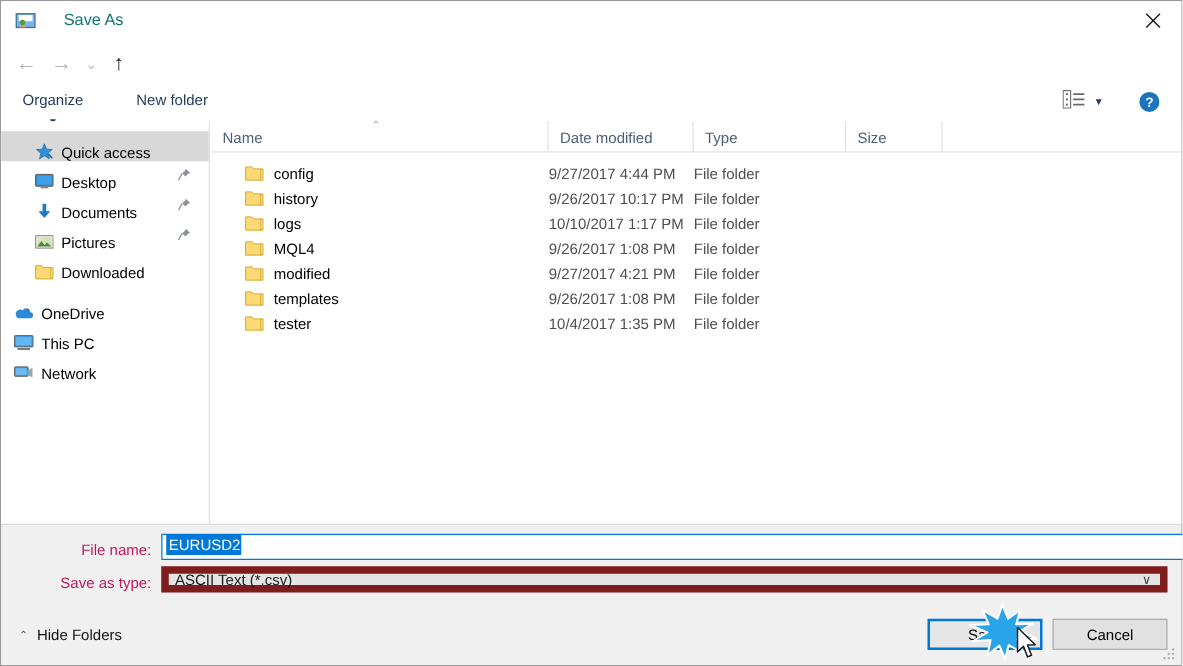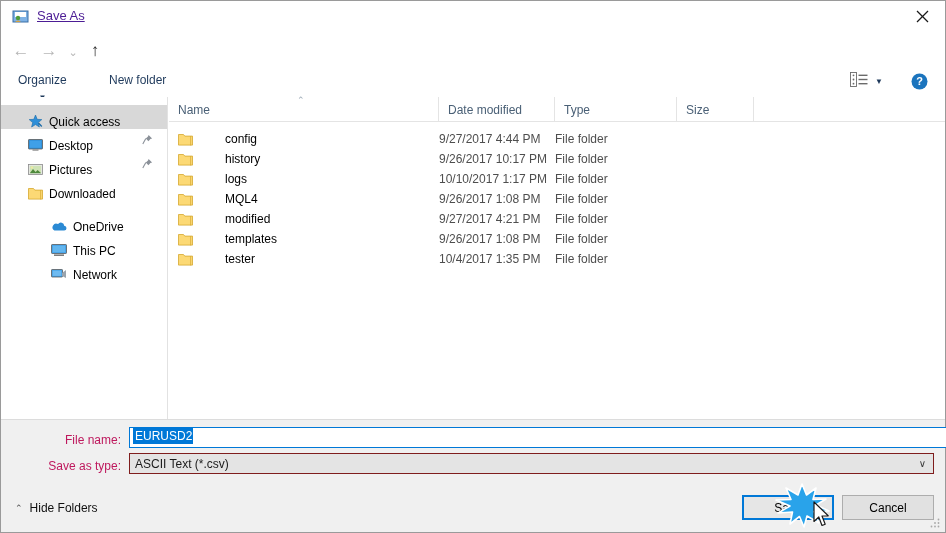--- a/index.html
+++ b/index.html
@@ -21,22 +21,22 @@
 
   
   #titlebar {
     position: absolute; left: 0; top: 0; width: 944px; height: 31px;
     background: #ffffff;
   }
   #title-icon {
     position: absolute; left: 11px; top: 7px; width: 17px; height: 17px;
   }
   #title-text {
-    position: absolute; left: 36px; top: 7px;
-    font-size: 13px; color: #4c1d95; text-decoration: underline;
+    position: absolute; left: 50px; top: 7px;
+    font-size: 13px; color: #0f766e;
   }
   #close-btn {
     position: absolute; right: 0; top: 0; width: 46px; height: 31px;
     display: flex; align-items: center; justify-content: center;
   }
   #close-btn svg { display: block; }
 
   
   #navbar {
     position: absolute; left: 0; top: 31px; width: 944px; height: 34px;
@@ -134,21 +134,21 @@
   .side-ico {
     width: 16px; height: 16px; margin-right: 6px;
     display: flex; align-items: center; justify-content: center;
     flex: 0 0 16px;
   }
   .side-lbl { white-space: nowrap; overflow: hidden; }
   .pin {
     position: absolute; right: 14px; top: 5px;
   }
   .lvl1 { padding-left: 26px; }
-  .lvl0 { padding-left: 10px; margin-left: 40px; }
+  .lvl0 { padding-left: 10px; }
   .side-gap { height: 9px; }
 
   
   #filelist {
     position: absolute; left: 168px; top: 0; width: 776px; height: 322px;
     background: #ffffff;
   }
   #col-header {
     position: relative; height: 25px;
     border-bottom: 1px solid #e4e4e4;
@@ -164,23 +164,22 @@
   #sort-ind {
     position: absolute; left: 128px; top: -2px;
     font-size: 9px; color: #9aa8b5;
   }
   .frow {
     position: relative; height: 20px;
     display: flex; align-items: center;
     font-size: 12px;
   }
   .fname {
-    position: absolute; left: 9px; display: flex; align-items: center;
+    position: absolute; left: 27px; display: flex; align-items: flex-start;
     color: #000;
-    gap: 24px;
   }
   .fname .fico { margin-right: 8px; display: flex; }
   .fdate { position: absolute; color: #4e4e4e; }
   .ftype { position: absolute; color: #4e4e4e; }
   .fsize { position: absolute; color: #4e4e4e; }
   #rows-wrap { padding-top: 7px; }
 
   
   #footer {
     position: absolute; left: 0; top: 418px; width: 944px; height: 113px;
@@ -202,21 +201,21 @@
     margin-left: 3px;
     background: #0078d7; color: #ffffff;
     font-size: 12px; padding: 1px 1px 1px 2px;
   }
   .combo-caret {
     margin-left: auto; margin-right: 7px;
     font-size: 10px; color: #3b3b3b;
   }
   #filetype-combo {
     position: absolute; left: 128px; top: 452px; width: 805px; height: 21px;
-    border: 1px solid #7f1d1d; background: #e4e4e4;
+    border: 6px solid #7f1d1d; background: #e4e4e4;
     display: flex; align-items: center;
   }
   #filetype-value {
     margin-left: 5px; font-size: 12px; color: #1a1a1a;
   }
 
   #hide-folders {
     position: absolute; left: 14px; top: 500px;
     display: flex; align-items: center; gap: 7px;
     font-size: 12px; color: #111;
@@ -366,20 +365,34 @@
         </span>
         <span class="side-lbl">Desktop</span>
         <span class="pin">
           <svg width="11" height="11" viewBox="0 0 11 11">
             <path d="M6.6 0.9 L10.1 4.4 L8.4 5 L6.4 7.2 L3.8 4.6 L6 2.6 Z" fill="#8b9199"></path>
             <line x1="3.8" y1="4.6" x2="0.8" y2="10" stroke="#8b9199" stroke-width="1.1"></line>
           </svg>
         </span>
       </div>
 
+      <div class="side-item lvl1">
+        <span class="side-ico">
+          <svg width="15" height="14" viewBox="0 0 15 14">
+            <path d="M6 1 h3 v6 h3.2 L7.5 12.4 L2.8 7 H6 Z" fill="#1f7cc4"></path>
+          </svg>
+        </span>
+        <span class="side-lbl">Documents</span>
+        <span class="pin">
+          <svg width="11" height="11" viewBox="0 0 11 11">
+            <path d="M6.6 0.9 L10.1 4.4 L8.4 5 L6.4 7.2 L3.8 4.6 L6 2.6 Z" fill="#8b9199"></path>
+            <line x1="3.8" y1="4.6" x2="0.8" y2="10" stroke="#8b9199" stroke-width="1.1"></line>
+          </svg>
+        </span>
+      </div>
 
       <div class="side-item lvl1">
         <span class="side-ico">
           <svg width="15" height="13" viewBox="0 0 15 13">
             <rect x="0.5" y="1.5" width="14" height="10" fill="#e9e9e9" stroke="#8a8a8a" stroke-width="0.8"></rect>
             <rect x="1.8" y="2.8" width="11.4" height="7.4" fill="#cfe3b5"></rect>
             <path d="M1.8 10.2 L5 6 L7.6 9 L9.6 7 L13.2 10.2 Z" fill="#4f8a3d"></path>
             <circle cx="4" cy="4.6" r="1.1" fill="#f2e9a0"></circle>
           </svg>
         </span>

